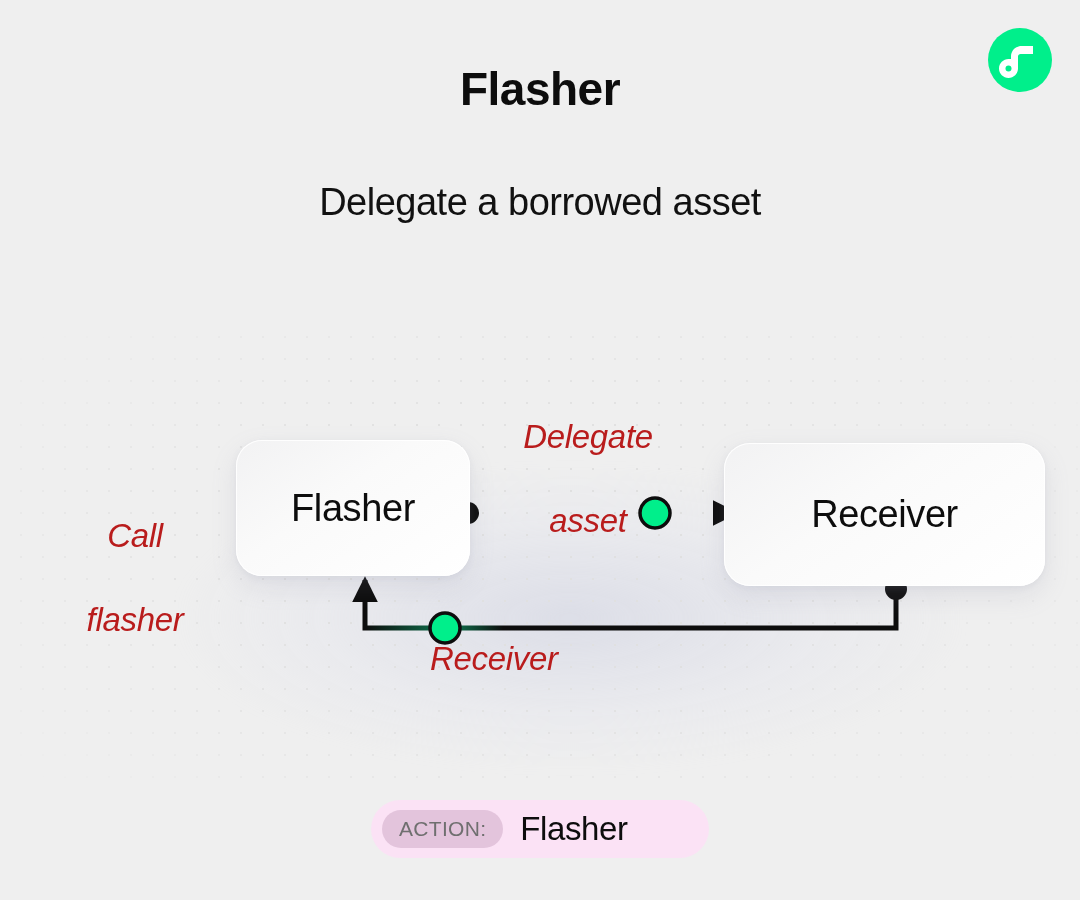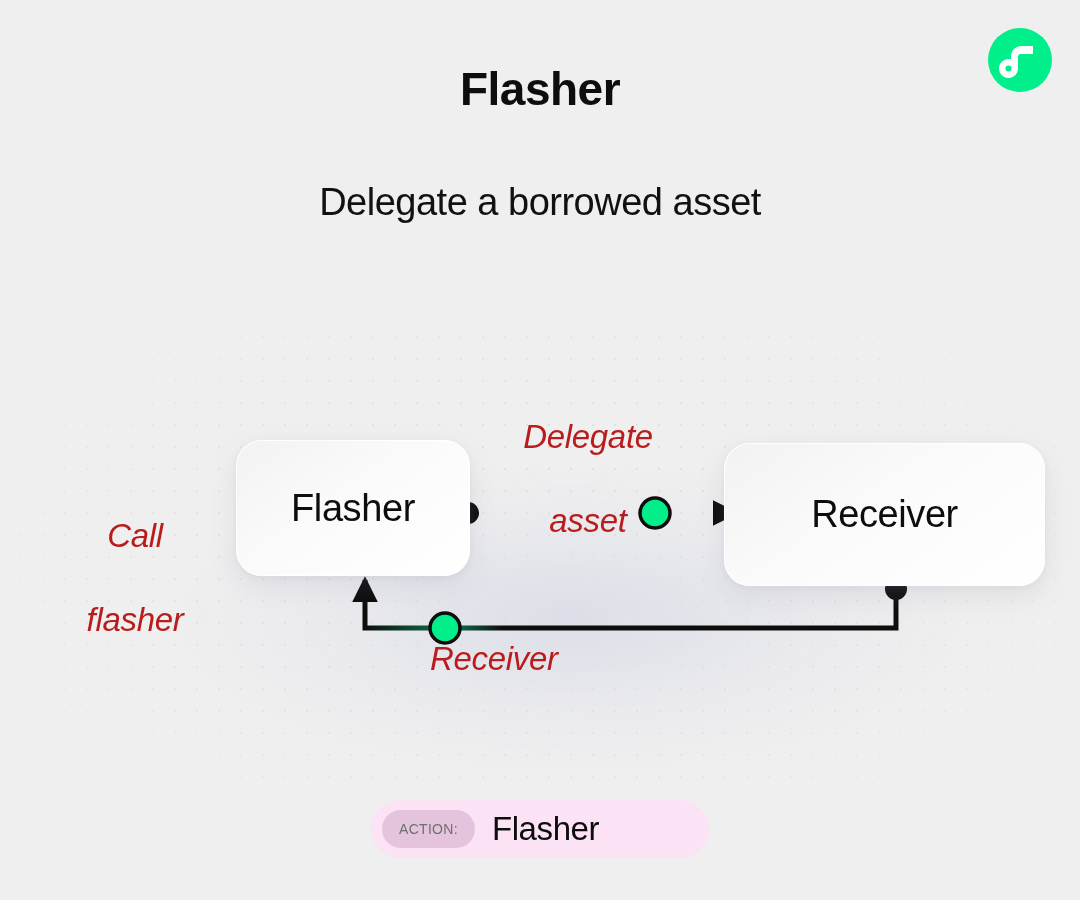--- a/index.html
+++ b/index.html
@@ -168,21 +168,21 @@
     padding-left: 11px;
   }
 
   .action-chip {
     height: 38px;
     border-radius: 19px;
     background: #e3c4dc;
     display: flex;
     align-items: center;
     padding: 0 17px;
-    font-size: 14px;
+    font-size: 21px;
     font-weight: 400;
     letter-spacing: 0.3px;
     color: #6f6f6f;
   }
 
   .action-value {
     margin-left: 17px;
     font-size: 33px;
     letter-spacing: -0.4px;
     color: #0d0d0d;

